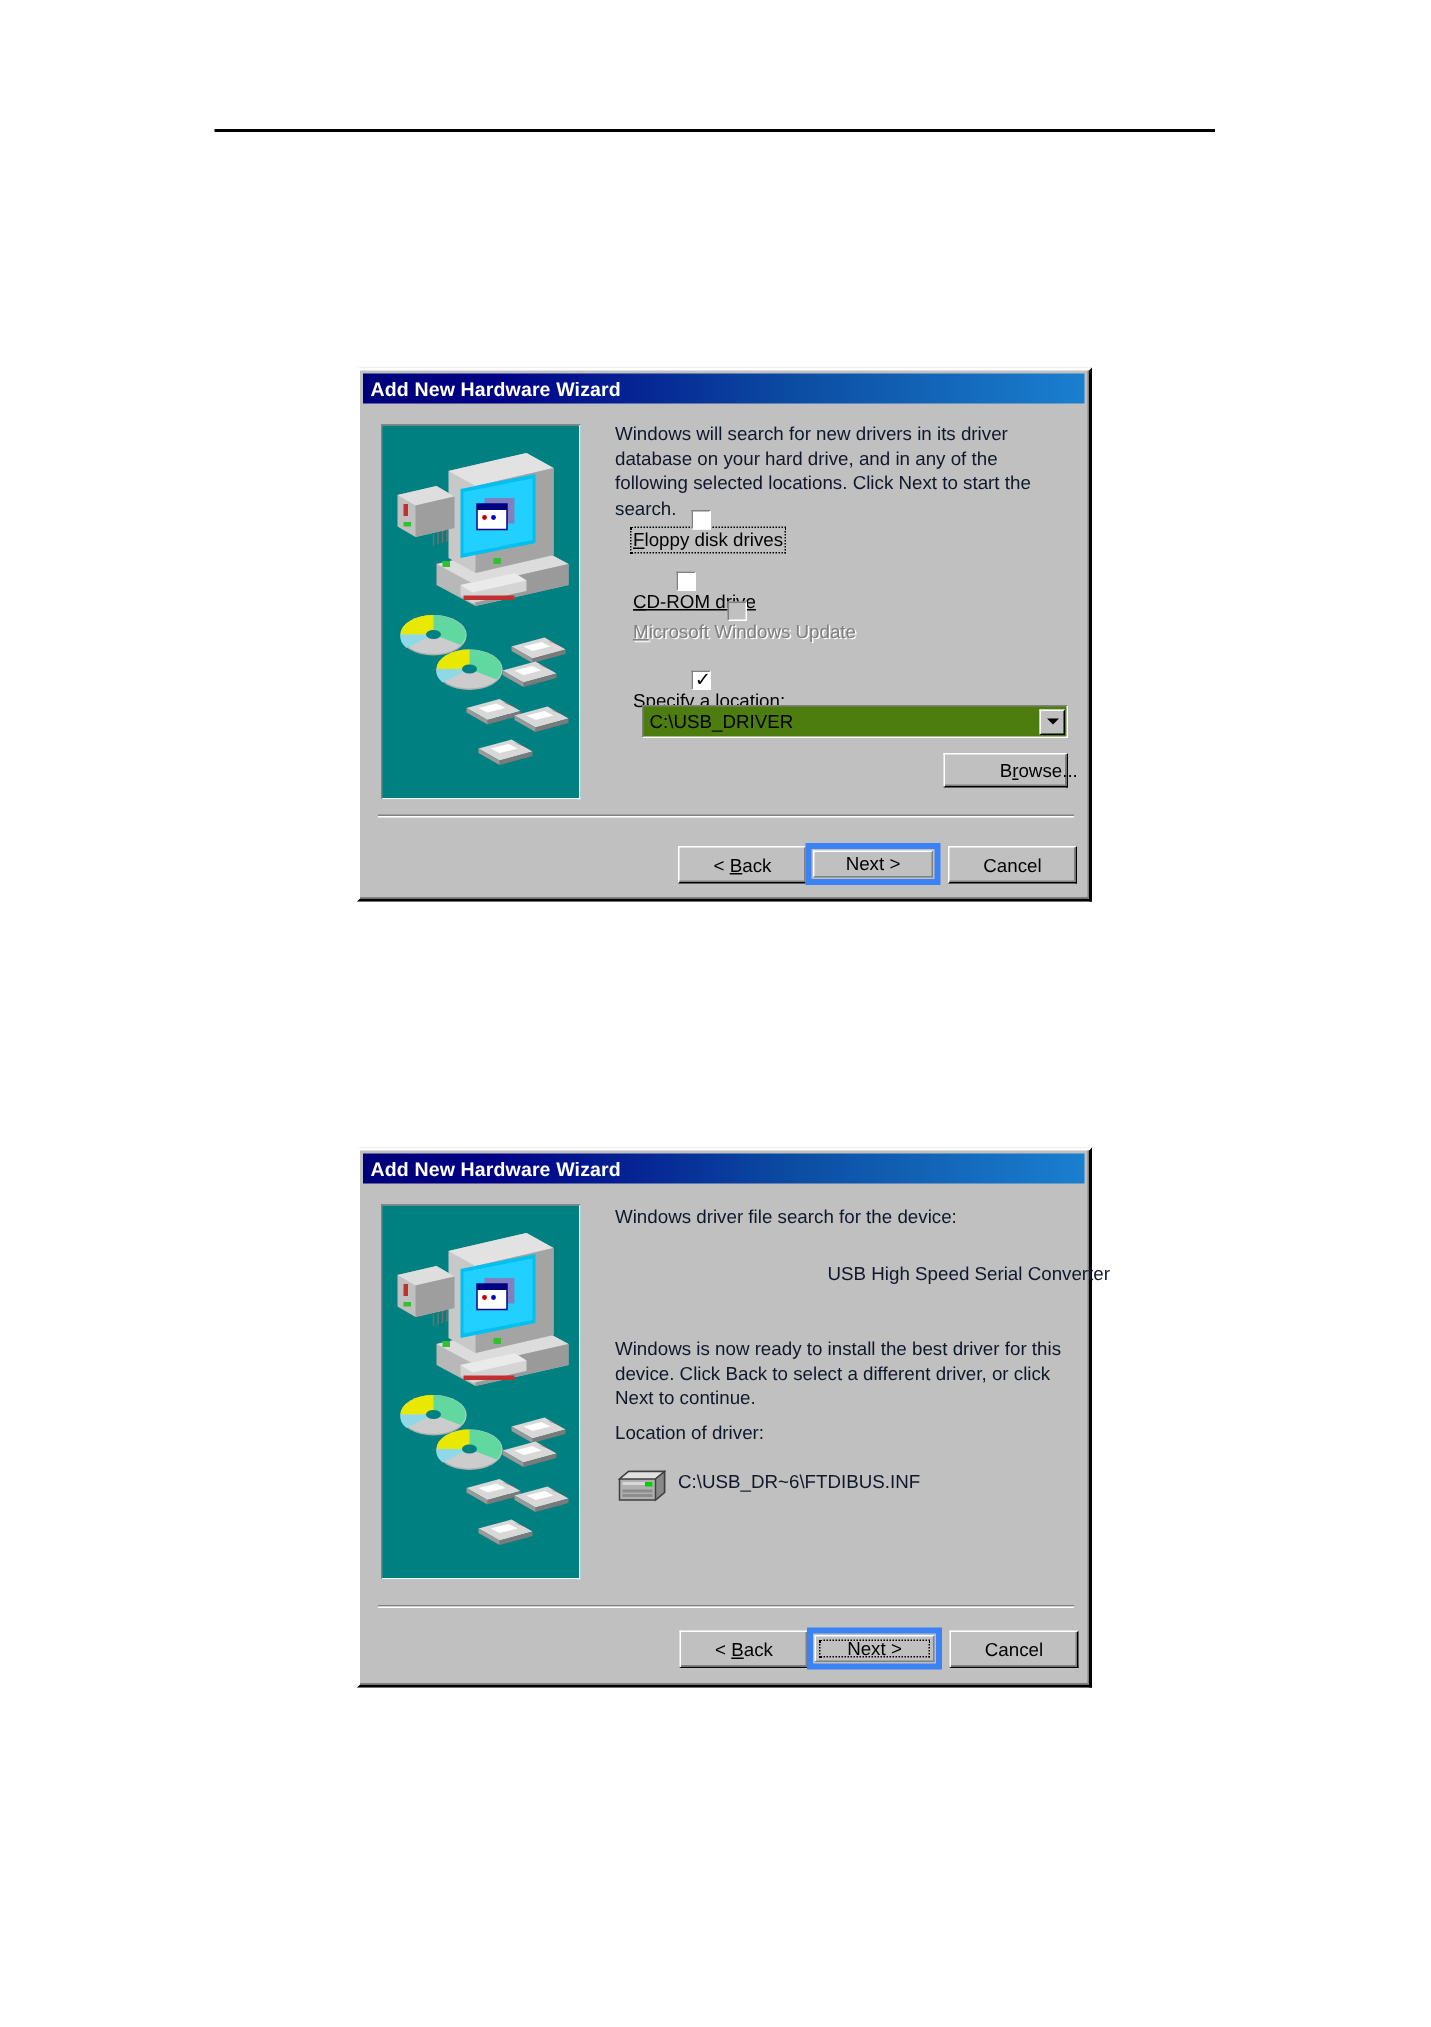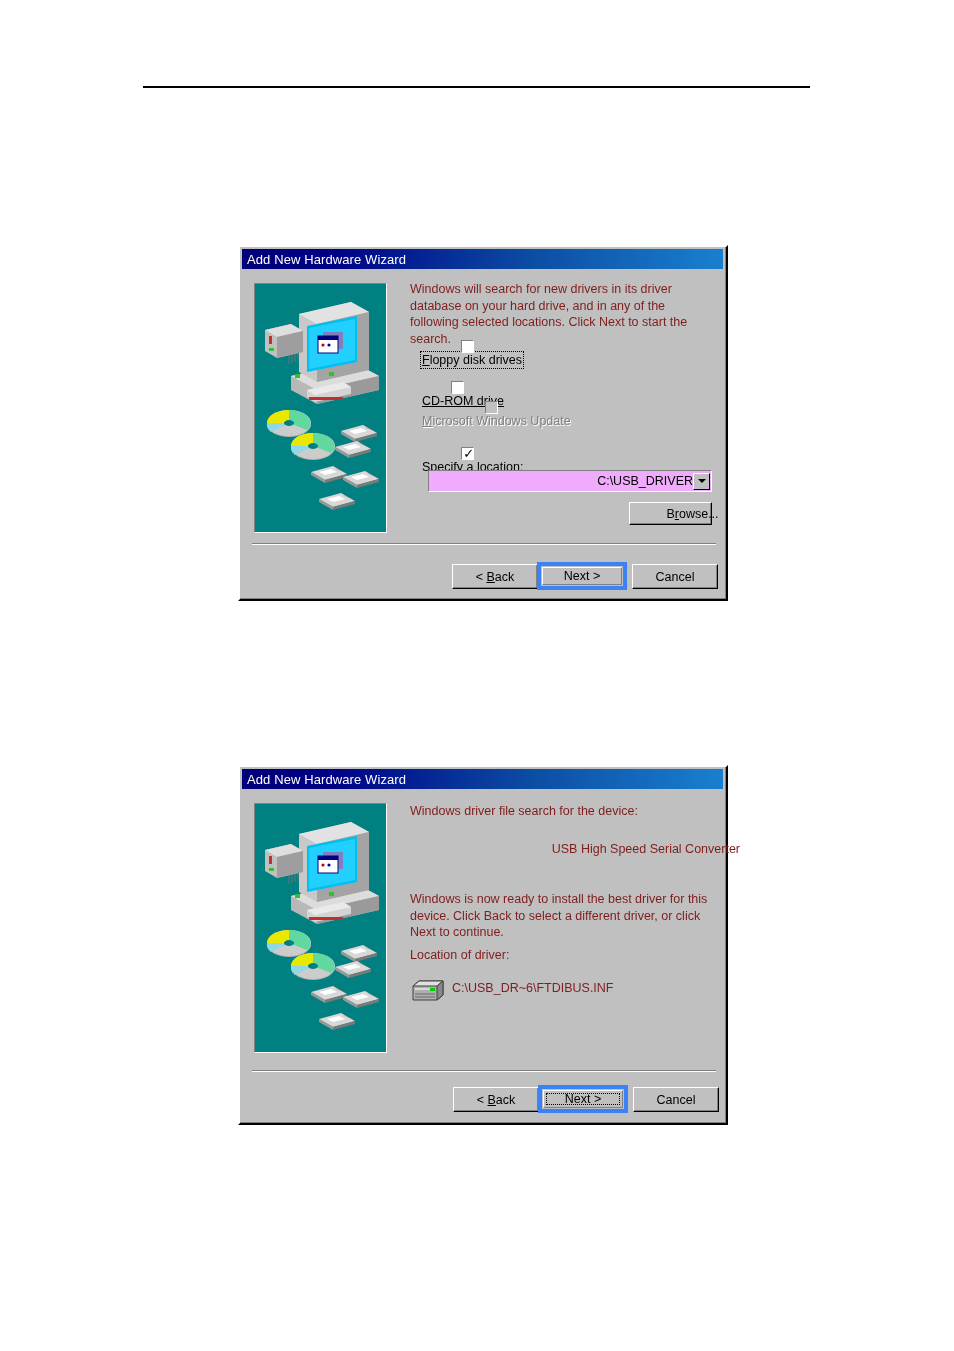--- a/index.html
+++ b/index.html
@@ -51,21 +51,21 @@
     height: 20px;
     background: linear-gradient(to right, #00007b 0%, #000086 18%, #0b4da3 60%, #1a7fcf 100%);
     display: flex;
     align-items: center;
     padding-left: 5px;
     box-sizing: border-box;
   }
   .titlebar-text {
     color: #ffffff;
     font-size: 13px;
-    font-weight: normal;
+    font-weight: bold;
     letter-spacing: 0.1px;
     font-family: "Liberation Sans", sans-serif;
     white-space: nowrap;
   }
 
   
   .graphic-panel {
     position: absolute;
     background: #008080;
     box-sizing: border-box;
@@ -75,21 +75,21 @@
     border-bottom: 1px solid #ffffff;
     overflow: hidden;
   }
   .graphic-panel svg { display: block; }
 
   
   .body-text {
     position: absolute;
     font-size: 12.5px;
     line-height: 16.5px;
-    color: #7f1d1d;
+    color: #0f172a;
     font-family: "Liberation Sans", sans-serif;
   }
 
   
   .chk-row {
     position: absolute;
     display: flex;
     align-items: center;
     height: 16px;
     flex-direction: column;
@@ -124,28 +124,27 @@
     font-family: "Liberation Sans", sans-serif;
   }
   .chk-label.disabled { color: #808080; text-shadow: 1px 1px 0 #ffffff; }
   .chk-label.focused { outline: 1px dotted #000000; outline-offset: 1px; }
   .chk-label u { text-decoration: underline; }
 
   
   .combo {
     position: absolute;
     box-sizing: border-box;
-    background: #f0abfc;
+    background: #4d7c0f;
     border-top: 1.5px solid #808080;
     border-left: 1.5px solid #808080;
     border-right: 1.5px solid #ffffff;
     border-bottom: 1.5px solid #ffffff;
     display: flex;
     align-items: center;
-    text-align: right;
   }
   .combo-value {
     flex: 1 1 auto;
     padding-left: 4px;
     font-size: 12.5px;
     color: #000000;
     white-space: nowrap;
     overflow: hidden;
     font-family: "Liberation Sans", sans-serif;
   }

